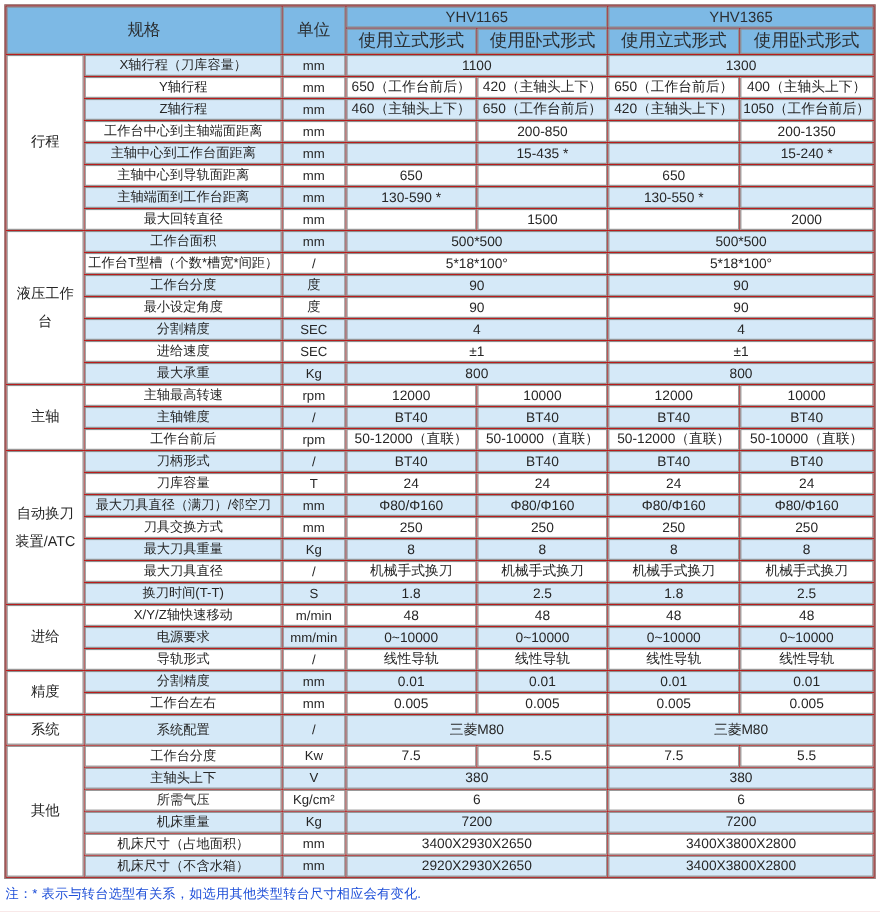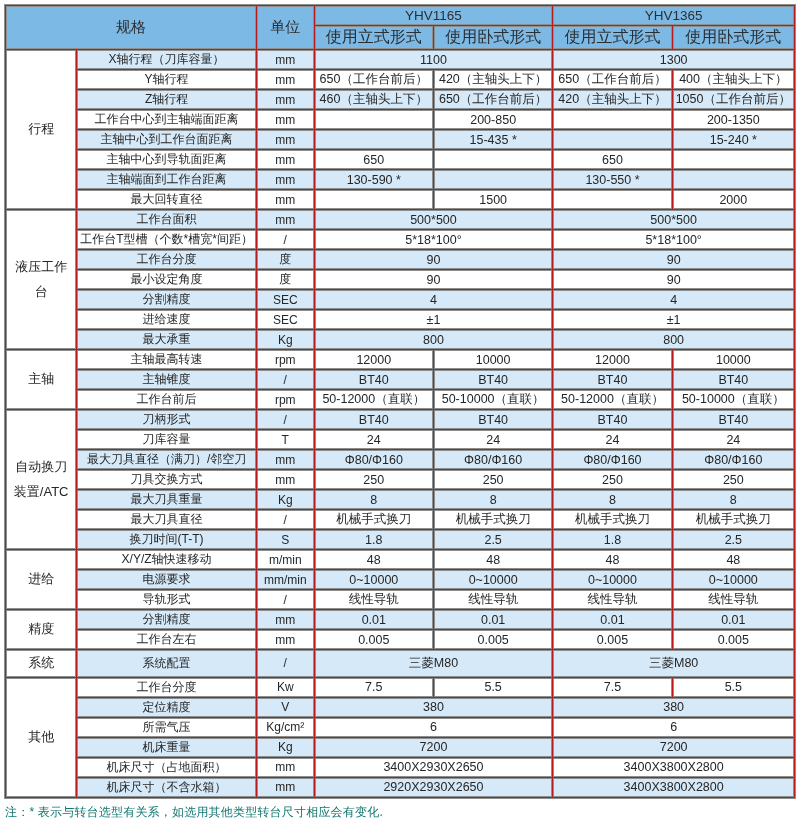--- a/index.html
+++ b/index.html
@@ -46,21 +46,21 @@
   tbody tr.alt td{background:var(--alt);}
   tbody td.group-cell{
     background:#fff !important;
     white-space:pre-line;
     font-size:13px;
     line-height:1.9;
   }
   .note{
     margin:5px 0 0 1px;
     font-size:12px;
-    color:#0f766e;
+    color:#1d4ed8;
     letter-spacing:0.2px;
   }
 </style>
 </head>
 <body>
 
 <div class="wrap">
   <table class="spec">
     <colgroup>
       <col class="c-group">
@@ -327,21 +327,21 @@
         <tr>
           <td class="group-cell" rowspan="6">其他</td>
           <td class="label-cell">工作台分度</td>
           <td class="unit-cell">Kw</td>
           <td class="value-cell">7.5</td>
           <td class="value-cell">5.5</td>
           <td class="value-cell">7.5</td>
           <td class="value-cell">5.5</td>
         </tr>
         <tr class="alt">
-          <td class="label-cell">定位精度</td>
+          <td class="label-cell">主轴头上下</td>
           <td class="unit-cell">V</td>
           <td class="value-cell" colspan="2">380</td>
           <td class="value-cell" colspan="2">380</td>
         </tr>
         <tr>
           <td class="label-cell">所需气压</td>
           <td class="unit-cell">Kg/cm²</td>
           <td class="value-cell" colspan="2">6</td>
           <td class="value-cell" colspan="2">6</td>
         </tr>

